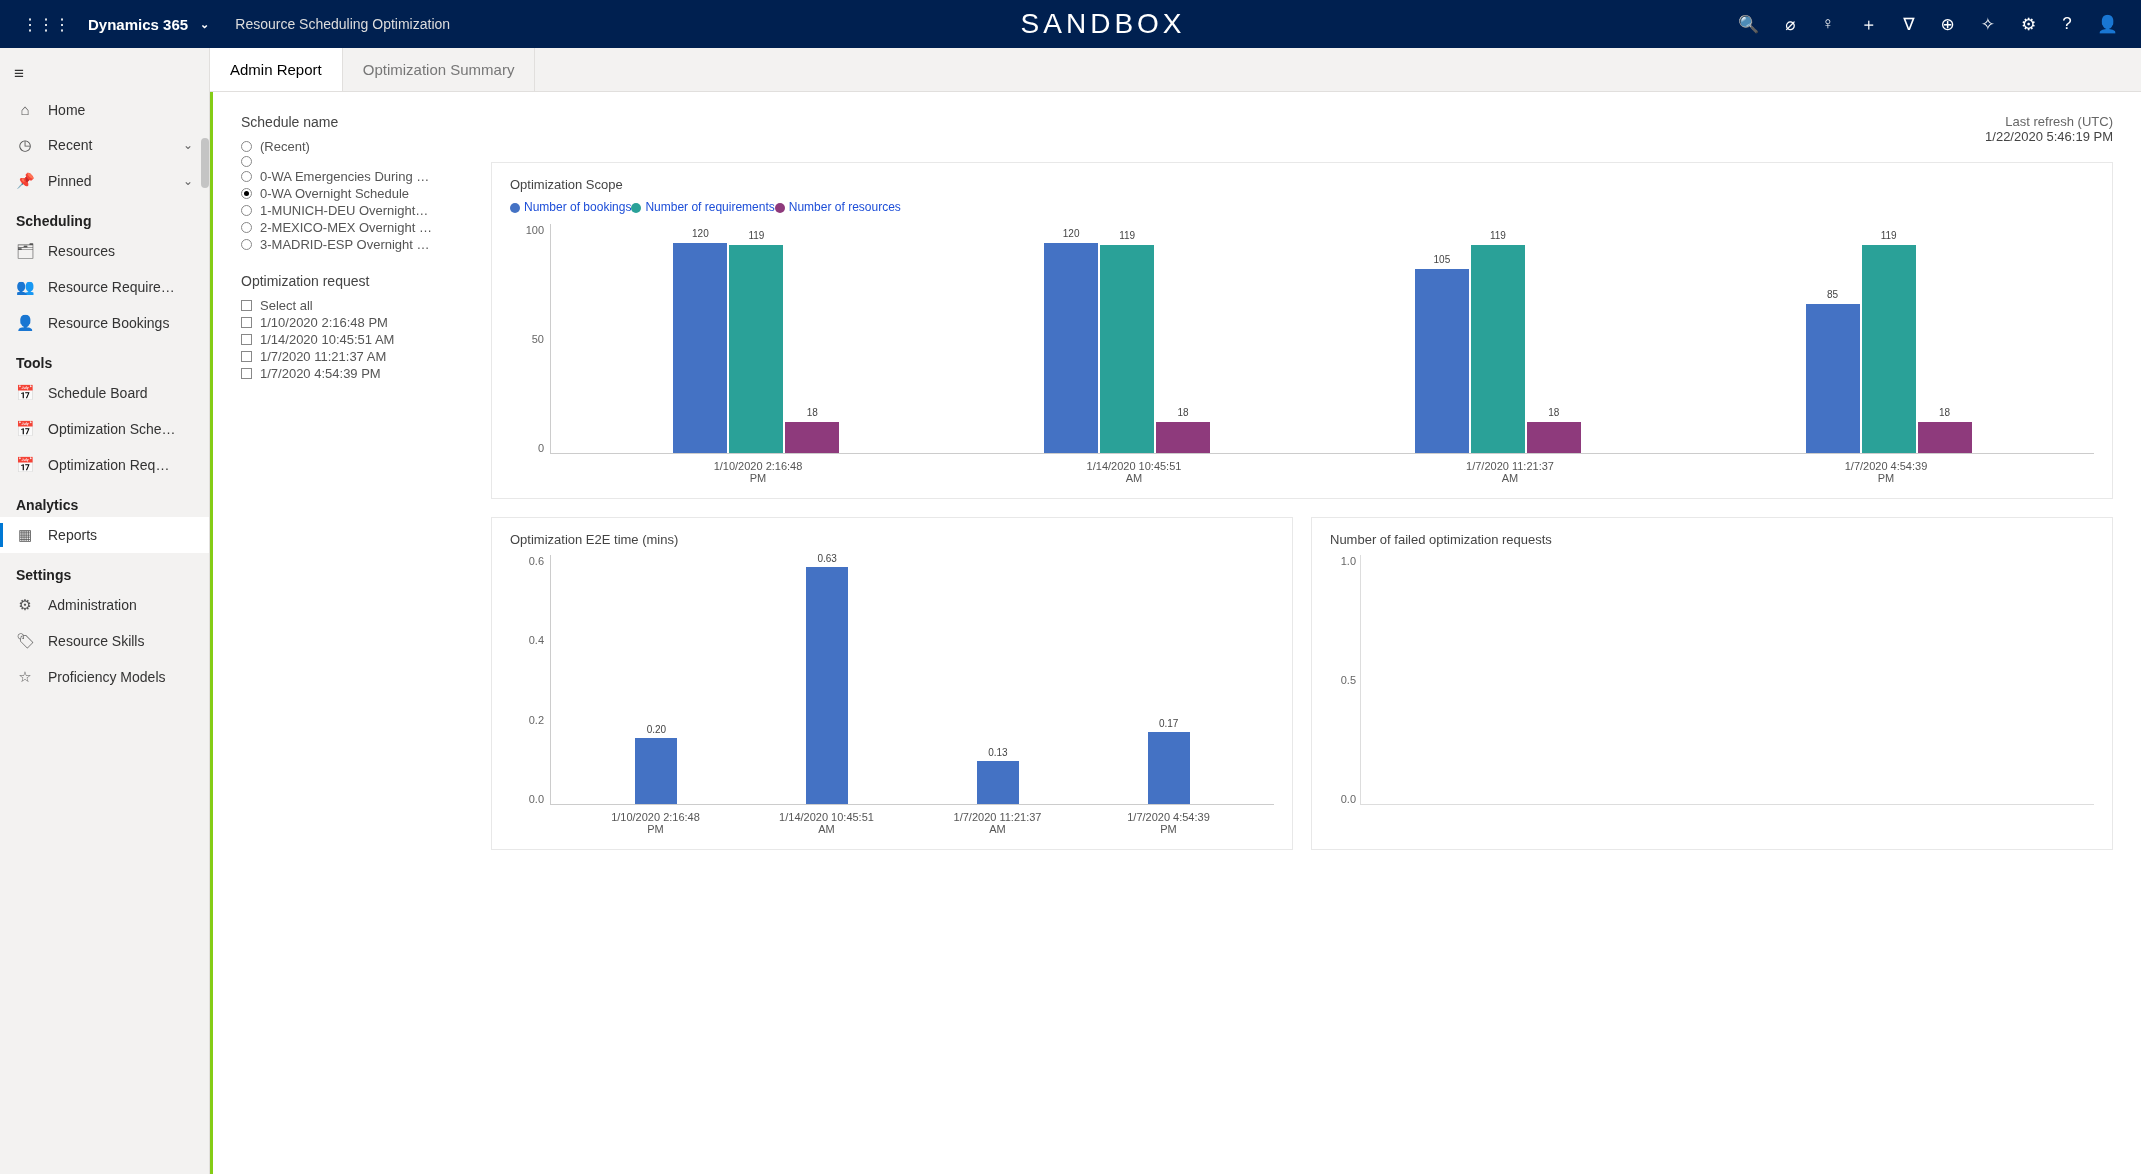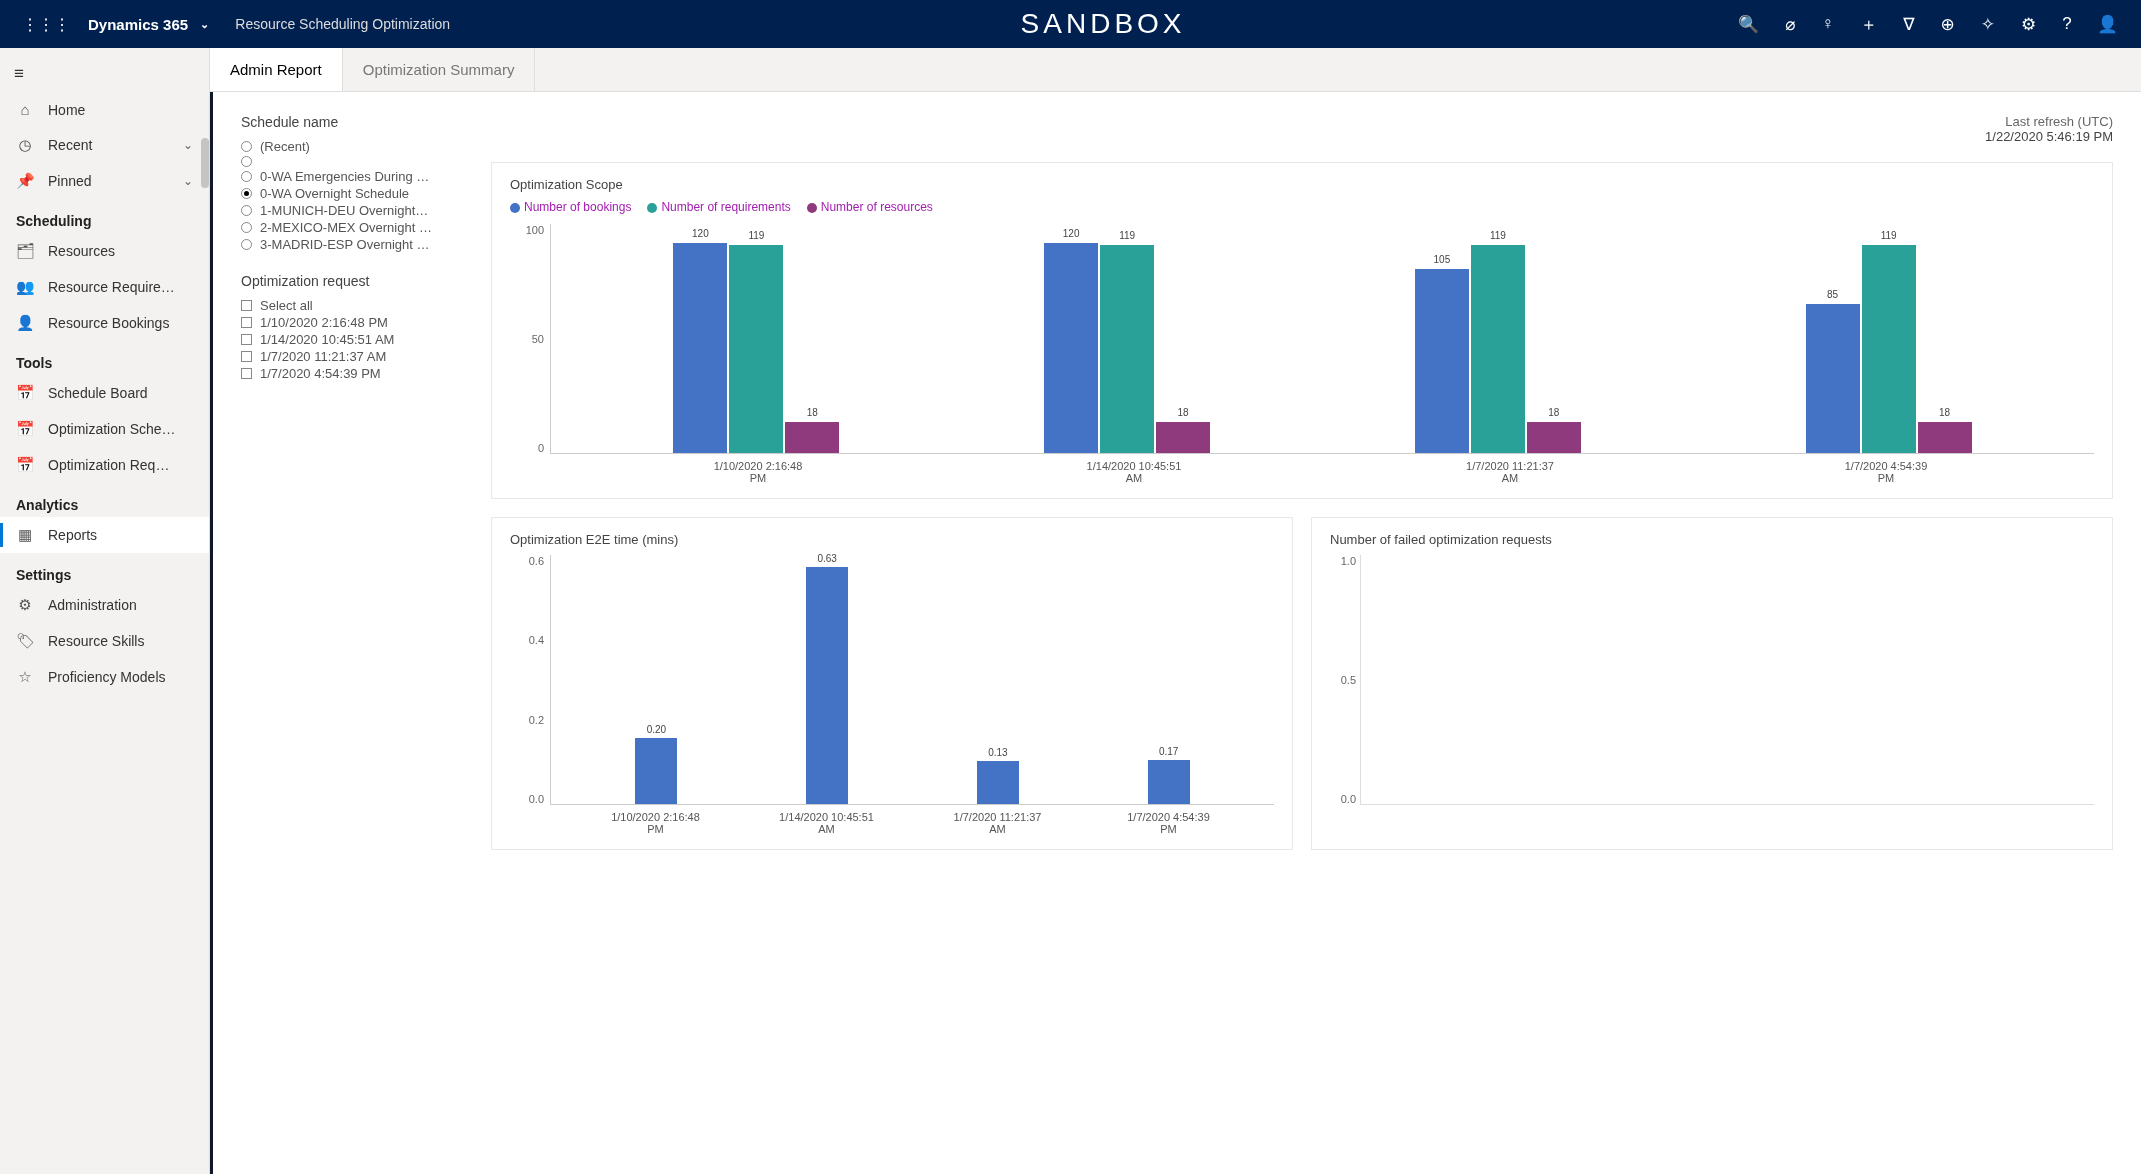--- a/index.html
+++ b/index.html
@@ -30,36 +30,36 @@
 .nav-item.active { background: #fff; }
 .nav-item.active::before { content: ""; position: absolute; left: 0; top: 6px; bottom: 6px; width: 3px; background: #0078d4; }
 .vscroll { position:absolute; right:0; top:90px; width:8px; height:50px; background:#c4c4c4; border-radius:4px;}
 
 
 .content { flex: 1; display: flex; flex-direction: column; background: #faf9f8; }
 .tabs { display: flex; background: #f3f2f1; border-bottom: 1px solid #e1dfdd; height: 44px; align-items: stretch; }
 .tab { padding: 0 20px; display: flex; align-items: center; font-size: 15px; color: #777; cursor: pointer; border-right: 1px solid #e1dfdd; }
 .tab.active { background: #fff; color: #000; font-weight: 400; }
 
-.canvas { flex: 1; padding: 22px 28px; background: #fff; border-left: 3px solid #0f172a; display:flex; gap: 30px; }
+.canvas { flex: 1; padding: 22px 28px; background: #fff; border-left: 3px solid #84cc16; display:flex; gap: 30px; }
 .filters { width: 220px; }
 .filters h4 { font-weight: 400; font-size: 14px; margin-bottom: 8px; color: #444; }
 .filters .grp { margin-bottom: 20px; }
 .filters-list { font-size: 13px; color: #555; }
 .radio-row, .check-row { display: flex; align-items: center; gap: 8px; padding: 1px 0; white-space: nowrap; overflow: hidden; text-overflow: ellipsis; cursor:pointer; }
 .radio { width: 11px; height: 11px; border: 1px solid #888; border-radius: 50%; flex-shrink:0; display:flex; align-items:center; justify-content:center;}
 .radio.sel::after { content:""; width:5px; height:5px; background:#000; border-radius:50%;}
 .checkbox { width: 11px; height: 11px; border: 1px solid #888; flex-shrink:0;}
 
 .charts { flex: 1; display: flex; flex-direction: column; gap: 18px; }
 .refresh { text-align: right; font-size: 13px; color: #444; }
 .refresh .lbl { color: #666; }
 .card { background: #fff; border: 1px solid #e8e8e8; padding: 14px 18px; }
 .card-title { font-size: 13px; color: #444; margin-bottom: 8px; }
-.legend { display: flex; gap: 16px; font-size: 12px; color: #a21caf; margin-bottom: 10px; }
+.legend { display: flex; font-size: 12px; color: #1d4ed8; margin-bottom: 10px; }
 .legend .dot { width: 10px; height: 10px; border-radius: 50%; display: inline-block; margin-right: 4px; vertical-align: middle; }
 
 .chart-plot { position: relative; height: 230px; display: flex; }
 .y-axis { width: 40px; display:flex; flex-direction:column; justify-content:space-between; font-size:11px; color:#666; text-align:right; padding-right:6px;}
 .plot { flex:1; border-left:1px solid #ccc; border-bottom:1px solid #ccc; display:flex; align-items:flex-end; justify-content:space-around; padding: 0 20px; position:relative;}
 .group { display:flex; align-items:flex-end; gap:2px; position:relative;}
 .bar { width: 54px; position:relative;}
 .bar .lbl { position:absolute; top:-15px; left:0; right:0; text-align:center; font-size:10px; color:#444;}
 .sbar { width:42px; background:#4472c4; position:relative;}
 .sbar .lbl { position:absolute; top:-14px; left:0; right:0; text-align:center; font-size:10px; color:#444;}
@@ -332,21 +332,21 @@
               <div class="plot" id="plot2">
                     <div class="sbar" style="height: 65.7143px;">
                       <div class="lbl">0.20</div>
                     </div>
                     <div class="sbar" style="height: 237px;">
                       <div class="lbl">0.63</div>
                     </div>
                     <div class="sbar" style="height: 42.7143px;">
                       <div class="lbl">0.13</div>
                     </div>
-                    <div class="sbar" style="height: 44px; margin-top: 40px;">
+                    <div class="sbar" style="height: 72px; margin-top: 40px;">
                       <div class="lbl">0.17</div>
                     </div>
                   </div>
             </div>
             <div class="xlabels" id="xlab2">
                   <span>1/10/2020 2:16:48 PM</span>
                   <span>1/14/2020 10:45:51 AM</span>
                   <span>1/7/2020 11:21:37 AM</span>
                   <span>1/7/2020 4:54:39 PM</span>
                 </div>

